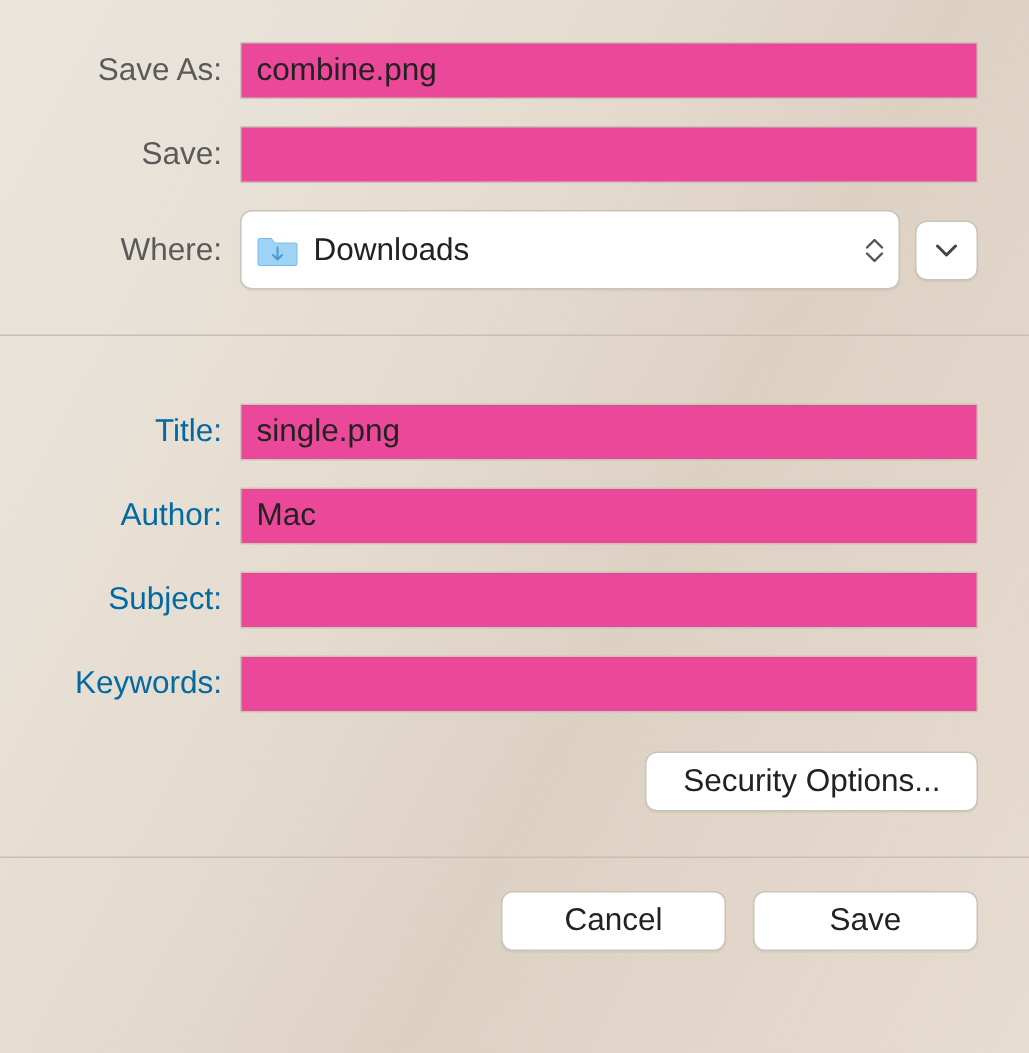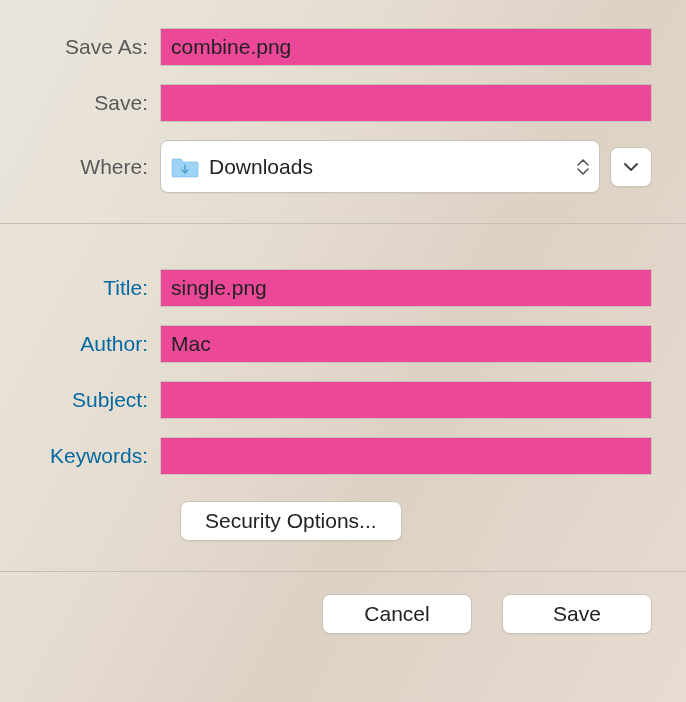--- a/index.html
+++ b/index.html
@@ -17,21 +17,21 @@
   }
   .section-mid {
     border-top: 1px solid #c7bfb4;
     padding: 45px 34px 30px 0;
   }
   .section-bottom {
     border-top: 1px solid #c7bfb4;
     padding: 22px 34px 22px 0;
     display: flex;
     justify-content: flex-end;
-    gap: 30px;
+    gap: 18px;
   }
 
   .row {
     display: flex;
     align-items: center;
     margin-bottom: 18px;
   }
   .row:last-child { margin-bottom: 0; }
 
   .label {
@@ -109,20 +109,21 @@
     justify-content: center;
     box-shadow: 0 1px 1px rgba(0,0,0,0.05);
     cursor: default;
     min-width: 150px;
   }
   .btn.sec-opt { min-width: 0; padding: 0 24px; }
 
   .sec-opt-row {
     display: flex;
     margin-top: 26px;
+    justify-content: flex-end;
   }
   .sec-opt-row .spacer { width: 180px; }
 </style>
 </head>
 <body>
 
 <div class="section-top">
 
   <div class="row">
     <div class="label">Save As:</div>

